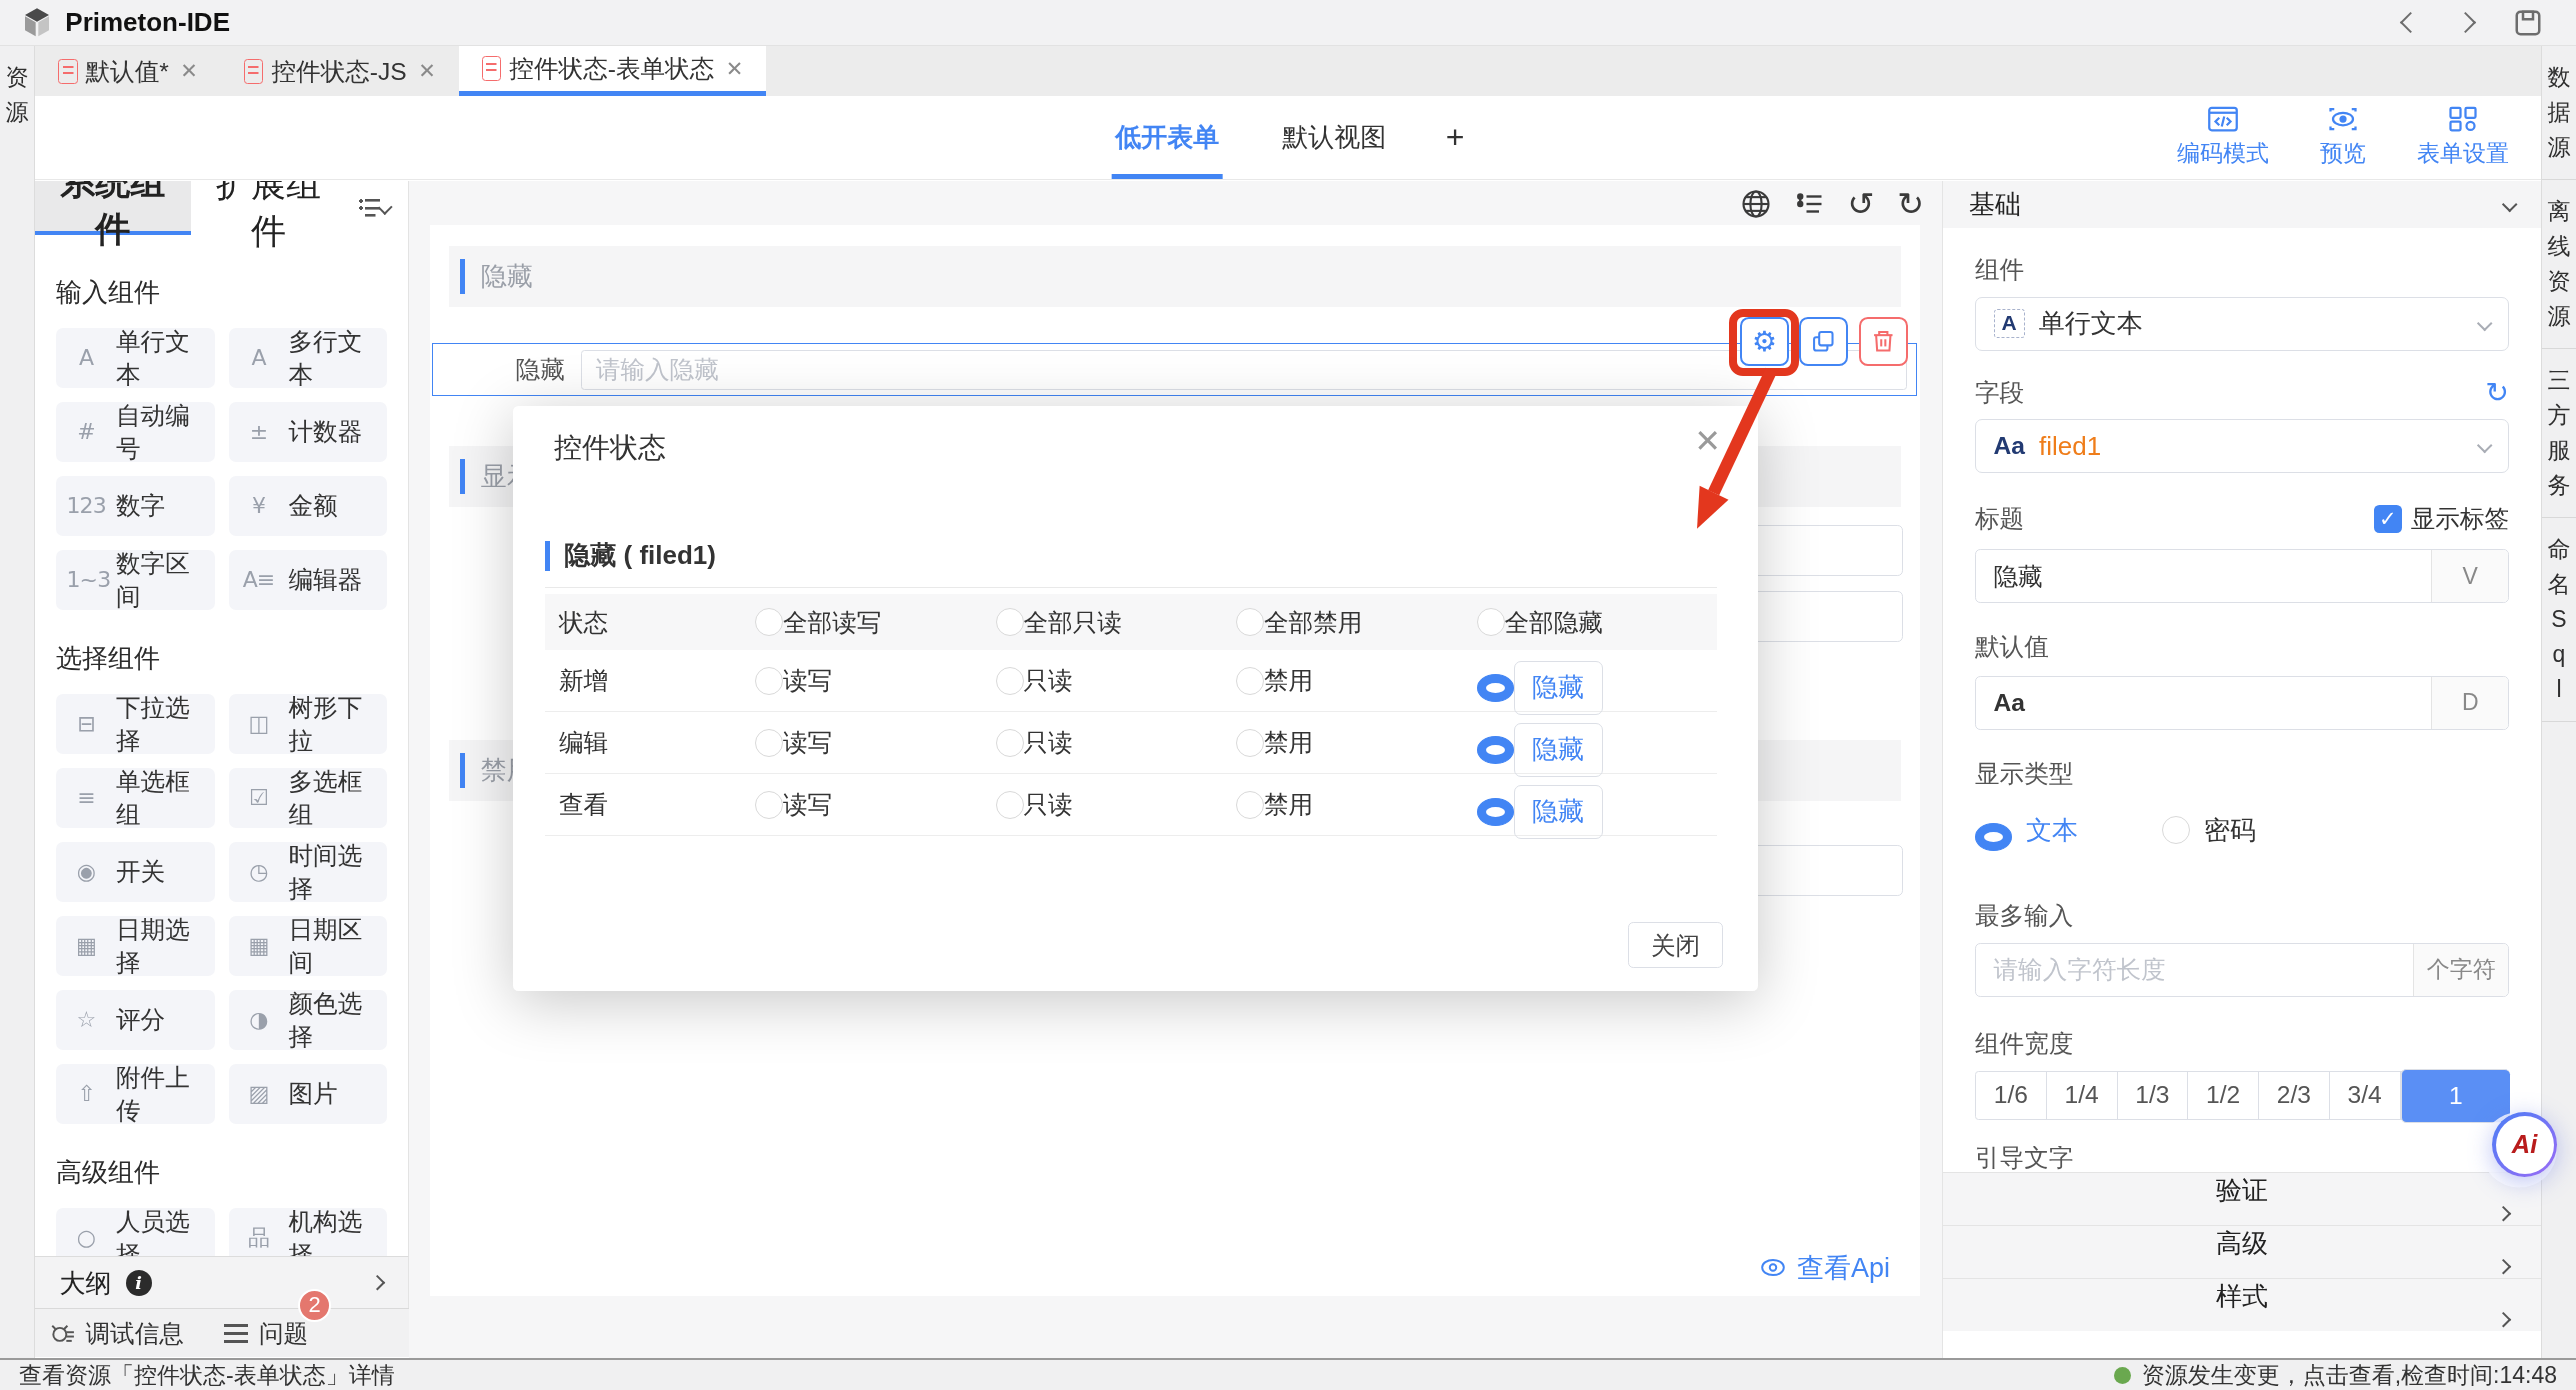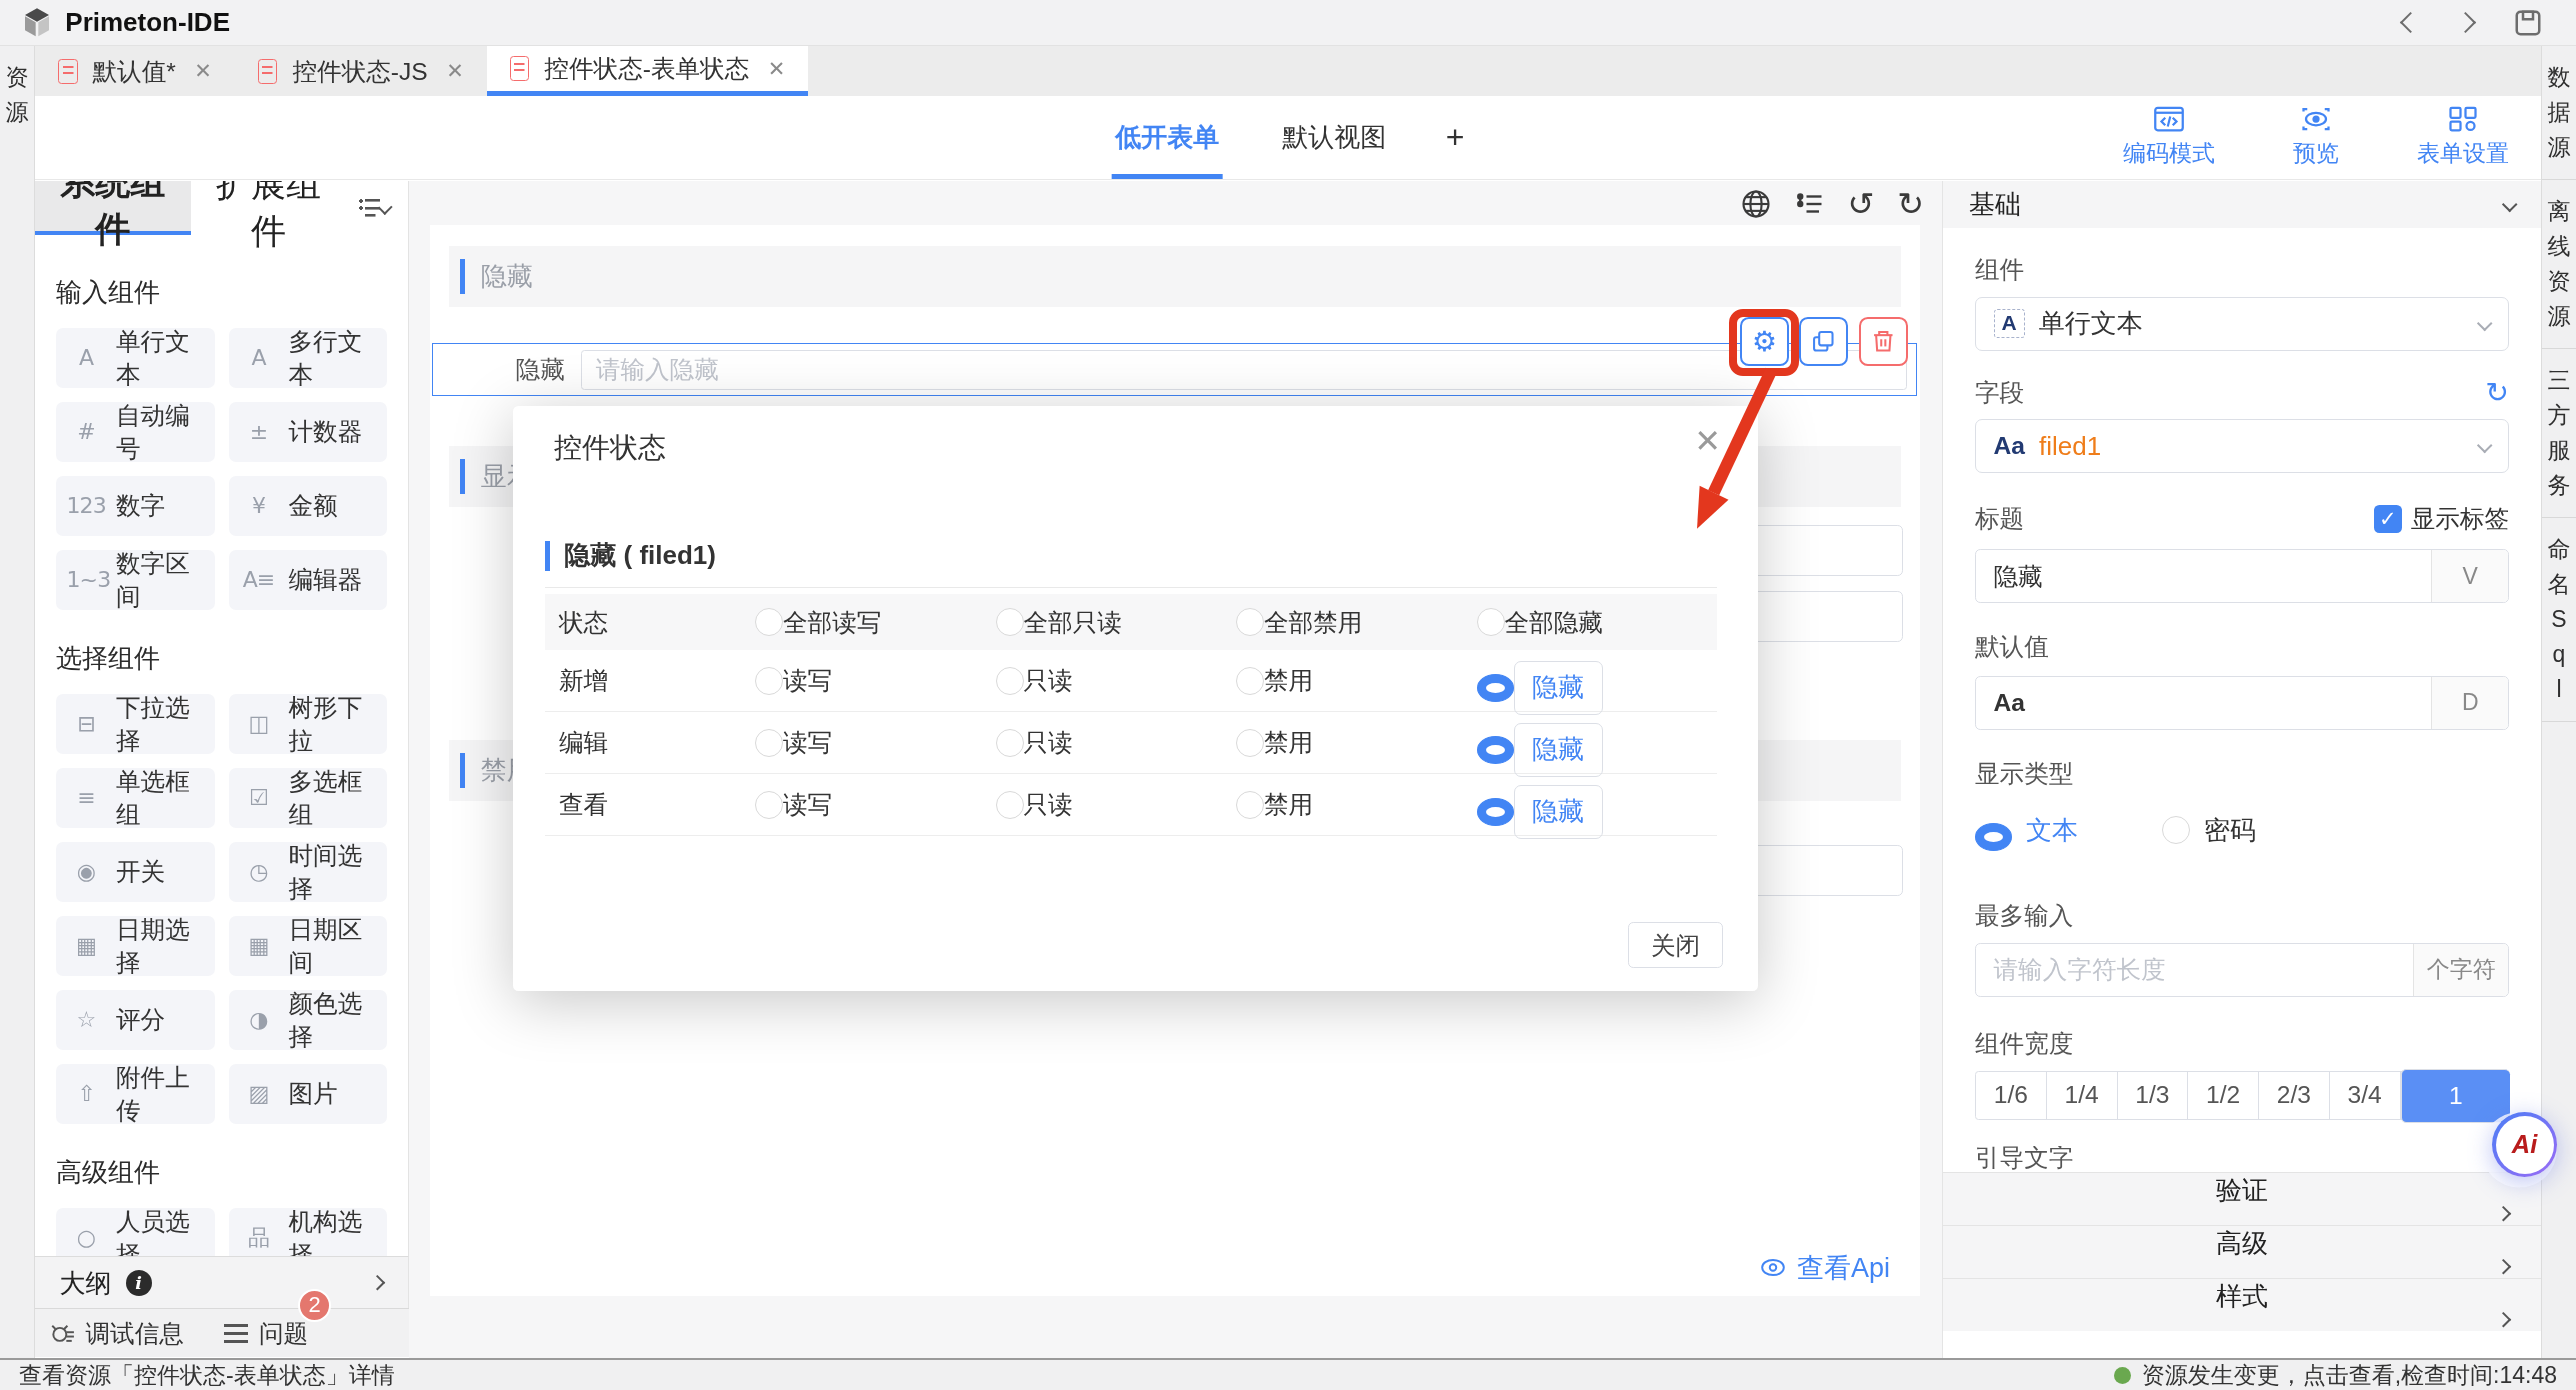--- a/index.html
+++ b/index.html
@@ -12,21 +12,21 @@
           border-bottom:0.9px solid #e2e2e2;display:flex;align-items:center;padding:0 21px;box-sizing:border-box;}
   .app-title{font-size:26px;font-weight:bold;color:#111;margin-left:12.3px;}
   .win-nav{margin-left:auto;display:flex;align-items:center;gap:40px;margin-right:12.3px;}
   .wchev{width:13px;height:13px;border-left:2.6px solid #6d6d6d;border-bottom:2.6px solid #6d6d6d;display:inline-block;}
   .wchev.left{transform:rotate(45deg);}
   .wchev.right{transform:rotate(-135deg);}
 
   
   .doctab-bar{position:absolute;left:35px;top:46px;right:35px;height:51px;background:#ececec;
               border-bottom:0.9px solid #dedede;display:flex;align-items:stretch;box-sizing:border-box;}
-  .doctab{display:flex;align-items:center;gap:15px;padding:0 23px;font-size:24.6px;color:#333;}
+  .doctab{display:flex;align-items:center;gap:8px;padding:0 23px;font-size:24.6px;color:#333;}
   .doctab.active{background:#fff;border-bottom:5.3px solid #4285f4;}
   .tab-doc{width:17.5px;height:23px;border:1.8px solid #f56c6c;border-radius:3.5px;flex:none;
            background:linear-gradient(#f56c6c,#f56c6c) 3.5px 6.1px/10.5px 2.2px no-repeat,
                       linear-gradient(#f56c6c,#f56c6c) 3.5px 12.3px/10.5px 2.2px no-repeat;}
   .tab-x{color:#8a8a8a;font-size:21px;margin-left:3.5px;}
 
   
   .vstrip{position:absolute;top:46px;bottom:33px;width:35px;background:#f0f0f1;box-sizing:border-box;}
   .vstrip.l{left:0;border-right:0.9px solid #dcdcdc;}
   .vstrip.r{right:0;border-left:0.9px solid #dcdcdc;}
@@ -36,21 +36,21 @@
 
   
   .secondbar{position:absolute;left:35px;right:35px;top:96px;height:84px;background:#fff;
              border-bottom:0.9px solid #e8e8e8;box-sizing:border-box;}
   .viewtabs{position:absolute;left:50%;transform:translateX(-50%);top:0;height:100%;
             display:flex;gap:56px;align-items:center;font-size:26px;}
   .viewtab{position:relative;height:100%;display:flex;align-items:center;padding:0 3.5px;color:#333;}
   .viewtab.active{color:#4285f4;font-weight:bold;}
   .viewtab.active::after{content:"";position:absolute;left:0;right:0;bottom:0;height:5.3px;background:#4285f4;}
   .viewtab-add{font-size:32px;color:#333;}
-  .top-actions{position:absolute;right:32px;top:0;height:100%;display:flex;gap:78px;align-items:center;}
+  .top-actions{position:absolute;right:32px;top:0;height:100%;display:flex;gap:51px;align-items:center;}
   .top-action{display:flex;flex-direction:column;align-items:center;gap:5.3px;color:#4285f4;font-size:23px;}
 
   
   .sidebar{position:absolute;left:35px;top:181px;width:374px;bottom:135px;background:#fff;
            border-right:0.9px solid #e3e3e3;overflow:hidden;box-sizing:border-box;}
   .sb-tabs{display:flex;align-items:center;height:54px;}
   .sb-tab{padding:0 16px;height:100%;display:flex;align-items:center;font-size:35px;color:#222;box-sizing:border-box;text-align:center;}
   .sb-tab.active{background:#e9e9ea;border-bottom:4.4px solid #4285f4;font-weight:bold;}
   .sb-listicon{width:24.6px;height:19px;margin-left:12.3px;
     background:linear-gradient(#555,#555) 7px 0.9px/16px 2.6px no-repeat,

